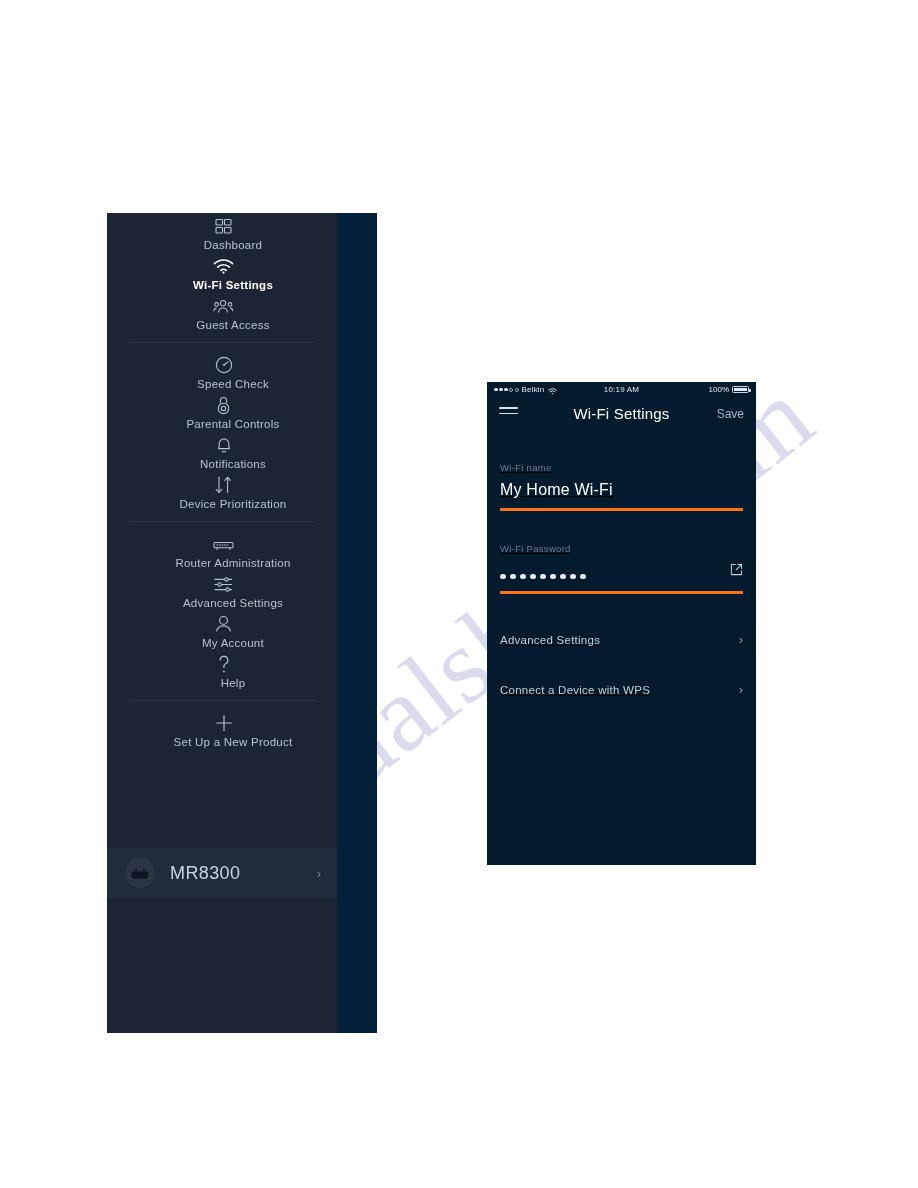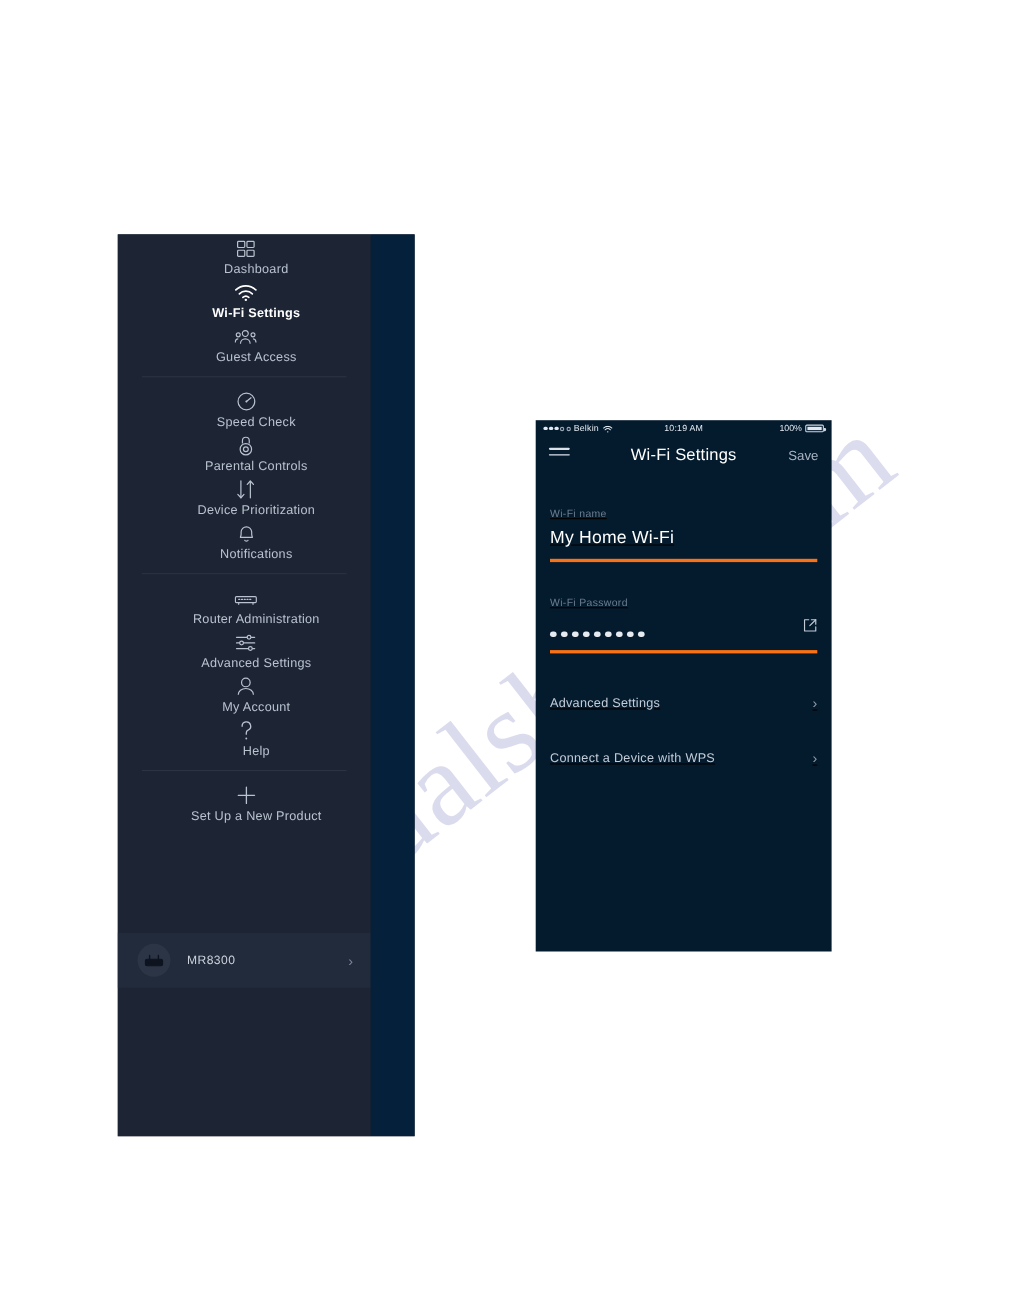--- a/index.html
+++ b/index.html
@@ -125,21 +125,21 @@
     border-radius: 50%;
     background: #2c3546;
     margin-left: 18px;
     margin-right: 15px;
     display: flex;
     align-items: center;
     justify-content: center;
     flex: 0 0 30px;
   }
   .device-name {
-    font-size: 11px;
+    font-size: 18px;
     color: #ccd3dd;
     letter-spacing: 0.4px;
     flex: 1;
   }
   .device-chevron {
     margin-right: 16px;
     color: #7b869a;
     font-size: 13px;
     line-height: 1;
   }
@@ -406,38 +406,38 @@
             <path d="M4.4 7.2V4.6a3.1 3.1 0 0 1 6.2 0v2.6"></path>
             <circle cx="7.5" cy="12.4" r="5.2"></circle>
             <circle cx="7.5" cy="12.4" r="2.2"></circle>
           </svg>
         </span>
         <span class="menu-label">Parental Controls</span>
       </div>
 
       <div class="menu-item">
         <span class="menu-icon">
+          <svg width="16" height="18" viewBox="0 0 16 18" fill="none" stroke="#b9c2cf" stroke-width="1.1" stroke-linejoin="round">
+            <path d="M2.6 12.6c0-1 .6-1.3.6-3.1V7.7a4.8 4.8 0 1 1 9.6 0v1.8c0 1.8.6 2.1.6 3.1H2.6Z"></path>
+            <path d="M6.3 14.8a1.8 1.8 0 0 0 3.4 0"></path>
+          </svg>
+        </span>
+        <span class="menu-label">Notifications</span>
+      </div>
+
+      <div class="menu-item">
+        <span class="menu-icon">
           <svg width="19" height="18" viewBox="0 0 19 18" fill="none" stroke="#b9c2cf" stroke-width="1.1" stroke-linecap="round" stroke-linejoin="round">
             <path d="M5 1.2V16.4"></path>
             <path d="M2.2 13.4 5 16.5 7.8 13.4"></path>
             <path d="M13.6 16.6V1.4"></path>
             <path d="M10.8 4.4 13.6 1.3 16.4 4.4"></path>
           </svg>
         </span>
         <span class="menu-label">Device Prioritization</span>
-      </div>
-
-      <div class="menu-item">
-        <span class="menu-icon">
-          <svg width="16" height="18" viewBox="0 0 16 18" fill="none" stroke="#b9c2cf" stroke-width="1.1" stroke-linejoin="round">
-            <path d="M2.6 12.6c0-1 .6-1.3.6-3.1V7.7a4.8 4.8 0 1 1 9.6 0v1.8c0 1.8.6 2.1.6 3.1H2.6Z"></path>
-            <path d="M6.3 14.8a1.8 1.8 0 0 0 3.4 0"></path>
-          </svg>
-        </span>
-        <span class="menu-label">Notifications</span>
       </div>
 
       <div class="menu-sep"></div>
 
       <div class="menu-item">
         <span class="menu-icon">
           <svg width="21" height="13" viewBox="0 0 21 13" fill="none" stroke="#b9c2cf" stroke-width="1.05">
             <rect x="1" y="4.4" width="19" height="5.4" rx="1"></rect>
             <path d="M4 6.9h1M6.5 6.9h1M9 6.9h1M11.5 6.9h1M14 6.9h1" stroke-linecap="round"></path>
             <path d="M4 9.8v1.6M17 9.8v1.6" stroke-linecap="round"></path>

